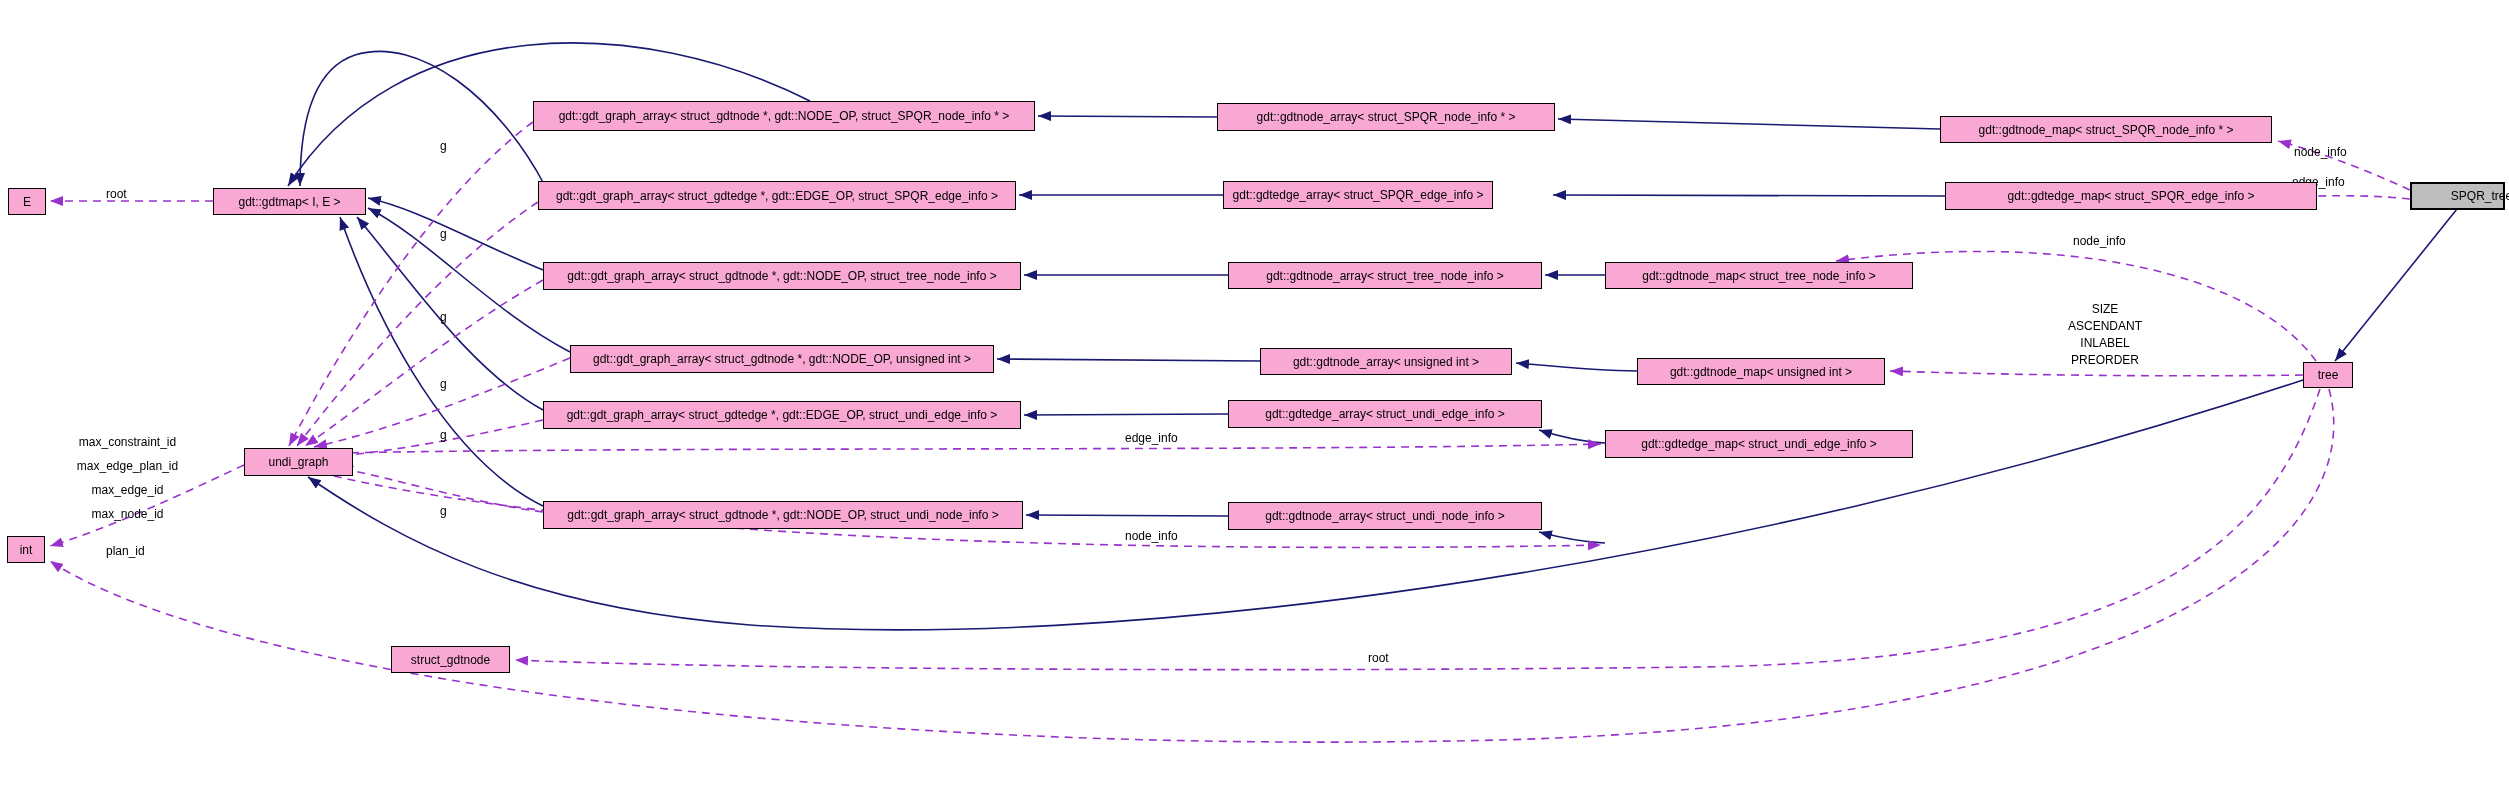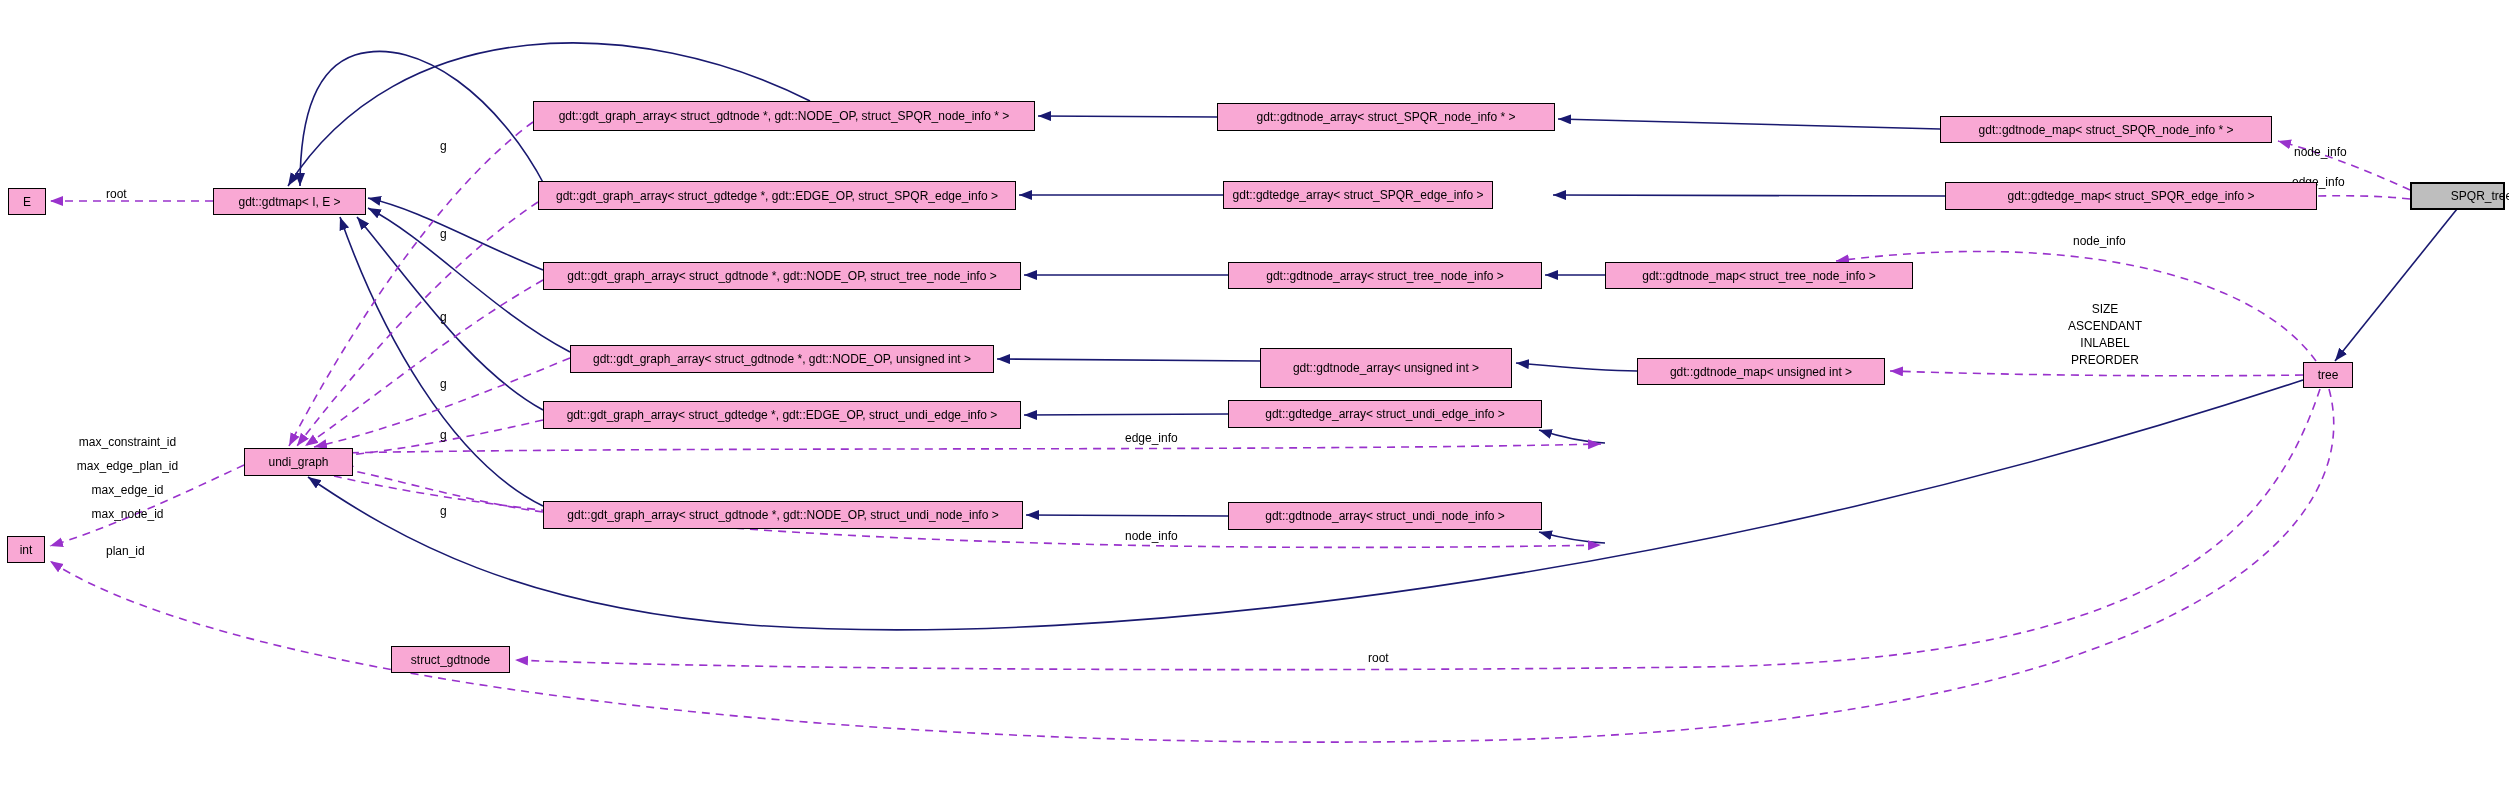--- a/index.html
+++ b/index.html
@@ -83,27 +83,28 @@
   <div class="node" style="left:213px;top:188px;width:153px;height:27px">gdt::gdtmap&lt; I, E &gt;</div>
   <div class="node" style="left:533px;top:101px;width:502px;height:30px">gdt::gdt_graph_array&lt; struct_gdtnode *, gdt::NODE_OP, struct_SPQR_node_info * &gt;</div>
   <div class="node" style="left:538px;top:181px;width:478px;height:29px">gdt::gdt_graph_array&lt; struct_gdtedge *, gdt::EDGE_OP, struct_SPQR_edge_info &gt;</div>
   <div class="node" style="left:543px;top:262px;width:478px;height:28px">gdt::gdt_graph_array&lt; struct_gdtnode *, gdt::NODE_OP, struct_tree_node_info &gt;</div>
   <div class="node" style="left:570px;top:345px;width:424px;height:28px">gdt::gdt_graph_array&lt; struct_gdtnode *, gdt::NODE_OP, unsigned int &gt;</div>
   <div class="node" style="left:543px;top:401px;width:478px;height:28px">gdt::gdt_graph_array&lt; struct_gdtedge *, gdt::EDGE_OP, struct_undi_edge_info &gt;</div>
   <div class="node" style="left:543px;top:501px;width:480px;height:28px">gdt::gdt_graph_array&lt; struct_gdtnode *, gdt::NODE_OP, struct_undi_node_info &gt;</div>
   <div class="node" style="left:1217px;top:103px;width:338px;height:28px">gdt::gdtnode_array&lt; struct_SPQR_node_info * &gt;</div>
   <div class="node" style="left:1223px;top:181px;width:270px;height:28px">gdt::gdtedge_array&lt; struct_SPQR_edge_info &gt;</div>
   <div class="node" style="left:1228px;top:262px;width:314px;height:27px">gdt::gdtnode_array&lt; struct_tree_node_info &gt;</div>
-  <div class="node" style="left:1260px;top:348px;width:252px;height:40px">gdt::gdtnode_array&lt; unsigned int &gt;</div>
+  <div class="node" style="left:1260px;top:348px;width:252px;height:27px">gdt::gdtnode_array&lt; unsigned int &gt;</div>
   <div class="node" style="left:1228px;top:400px;width:314px;height:28px">gdt::gdtedge_array&lt; struct_undi_edge_info &gt;</div>
   <div class="node" style="left:1228px;top:502px;width:314px;height:28px">gdt::gdtnode_array&lt; struct_undi_node_info &gt;</div>
   <div class="node" style="left:1940px;top:116px;width:332px;height:27px">gdt::gdtnode_map&lt; struct_SPQR_node_info * &gt;</div>
   <div class="node" style="left:1945px;top:182px;width:372px;height:28px">gdt::gdtedge_map&lt; struct_SPQR_edge_info &gt;</div>
   <div class="node" style="left:1605px;top:262px;width:308px;height:27px">gdt::gdtnode_map&lt; struct_tree_node_info &gt;</div>
   <div class="node" style="left:1637px;top:358px;width:248px;height:27px">gdt::gdtnode_map&lt; unsigned int &gt;</div>
+  <div class="node" style="left:1605px;top:430px;width:308px;height:28px">gdt::gdtedge_map&lt; struct_undi_edge_info &gt;</div>
   <div class="node highlight" style="left:2410px;top:182px;width:95px;height:28px">SPQR_tree</div>
   <div class="node" style="left:2303px;top:362px;width:50px;height:26px">tree</div>
   <div class="node" style="left:244px;top:448px;width:109px;height:28px">undi_graph</div>
   <div class="node" style="left:7px;top:536px;width:38px;height:27px">int</div>
   <div class="node" style="left:391px;top:646px;width:119px;height:27px">struct_gdtnode</div>
 
   <div class="elabel" style="left:106px;top:186px">root</div>
   <div class="elabel" style="left:440px;top:138px">g</div>
   <div class="elabel" style="left:440px;top:226px">g</div>
   <div class="elabel" style="left:440px;top:309px">g</div>

